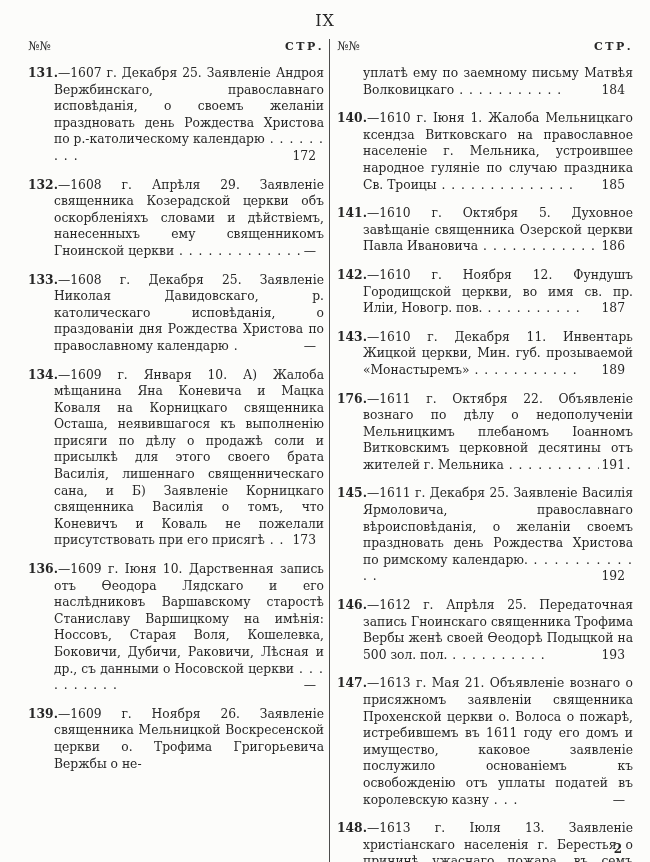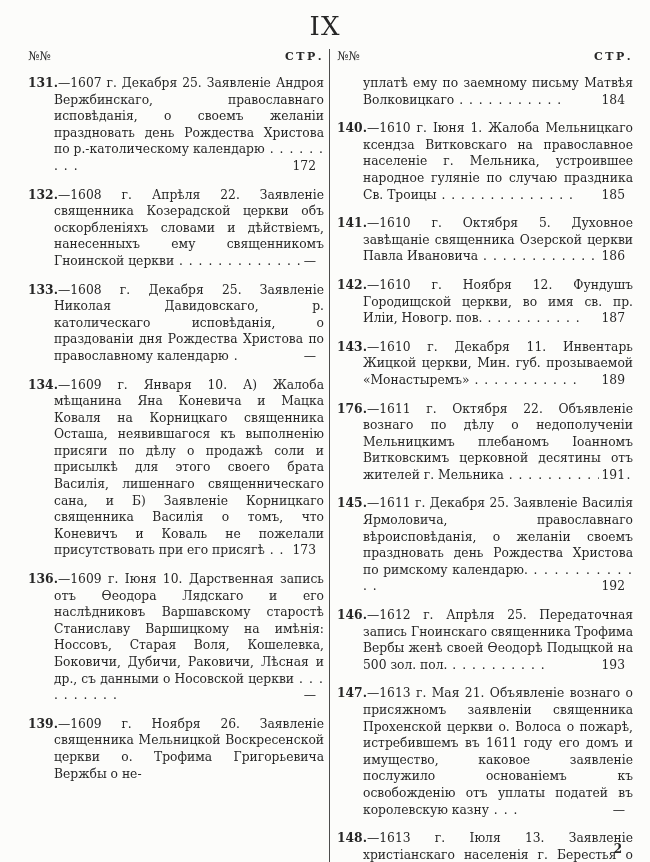--- a/index.html
+++ b/index.html
@@ -11,21 +11,21 @@
   }
   .page{
     position:relative;
     width:650px;height:862px;
     overflow:hidden;
     background:#fcfcfa;
   }
   .page-header{
     text-align:center;
     padding-top:13px;
-    font-size:26px;
+    font-size:16px;
     letter-spacing:1px;
     line-height:1;
   }
   .columns{
     display:flex;
     align-items:stretch;
     margin:10px 16px 0 28px;
     min-height:795px;
   }
   .col{
@@ -83,21 +83,21 @@
   <div class="columns">
 
     <div class="col col-left">
       <div class="col-head">
         <span class="nn">№№</span>
         <span class="str">СТР.</span>
       </div>
 
       <p class="entry"><b class="num">131.</b><span>—1607 г. Декабря 25. Заявленіе Андроя Вержбинскаго, православнаго исповѣданія, о своемъ желаніи праздновать день Рождества Христова по р.-католическому календарю</span><span class="dots"> . . . . . . . . .</span><span class="pg">172</span></p>
 
-      <p class="entry"><b class="num">132.</b><span>—1608 г. Апрѣля 22. Заявленіе священника Козерадской церкви объ оскорбленіяхъ словами и дѣйствіемъ, нанесенныхъ ему священникомъ Гноинской церкви</span><span class="dots"> . . . . . . . . . . . . .</span><span class="pg">—</span></p>
+      <p class="entry"><b class="num">132.</b><span>—1608 г. Апрѣля 29. Заявленіе священника Козерадской церкви объ оскорбленіяхъ словами и дѣйствіемъ, нанесенныхъ ему священникомъ Гноинской церкви</span><span class="dots"> . . . . . . . . . . . . .</span><span class="pg">—</span></p>
 
       <p class="entry"><b class="num">133.</b><span>—1608 г. Декабря 25. Заявленіе Николая Давидовскаго, р. католическаго исповѣданія, о праздованіи дня Рождества Христова по православному календарю</span><span class="dots"> .</span><span class="pg">—</span></p>
 
       <p class="entry"><b class="num">134.</b><span>—1609 г. Января 10. А) Жалоба мѣщанина Яна Коневича и Мацка Коваля на Корницкаго священника Осташа, неявившагося къ выполненію присяги по дѣлу о продажѣ соли и присылкѣ для этого своего брата Василія, лишеннаго священническаго сана, и Б) Заявленіе Корницкаго священника Василія о томъ, что Коневичъ и Коваль не пожелали присутствовать при его присягѣ</span><span class="dots"> . . . .</span><span class="pg">173</span></p>
 
 
       <p class="entry"><b class="num">136.</b><span>—1609 г. Іюня 10. Дарственная запись отъ Ѳеодора Лядскаго и его наслѣдниковъ Варшавскому старостѣ Станиславу Варшицкому на имѣнія: Носсовъ, Старая Воля, Кошелевка, Боковичи, Дубичи, Раковичи, Лѣсная и др., съ данными о Носовской церкви</span><span class="dots"> . . . . . . . . . .</span><span class="pg">—</span></p>
 
 
 

